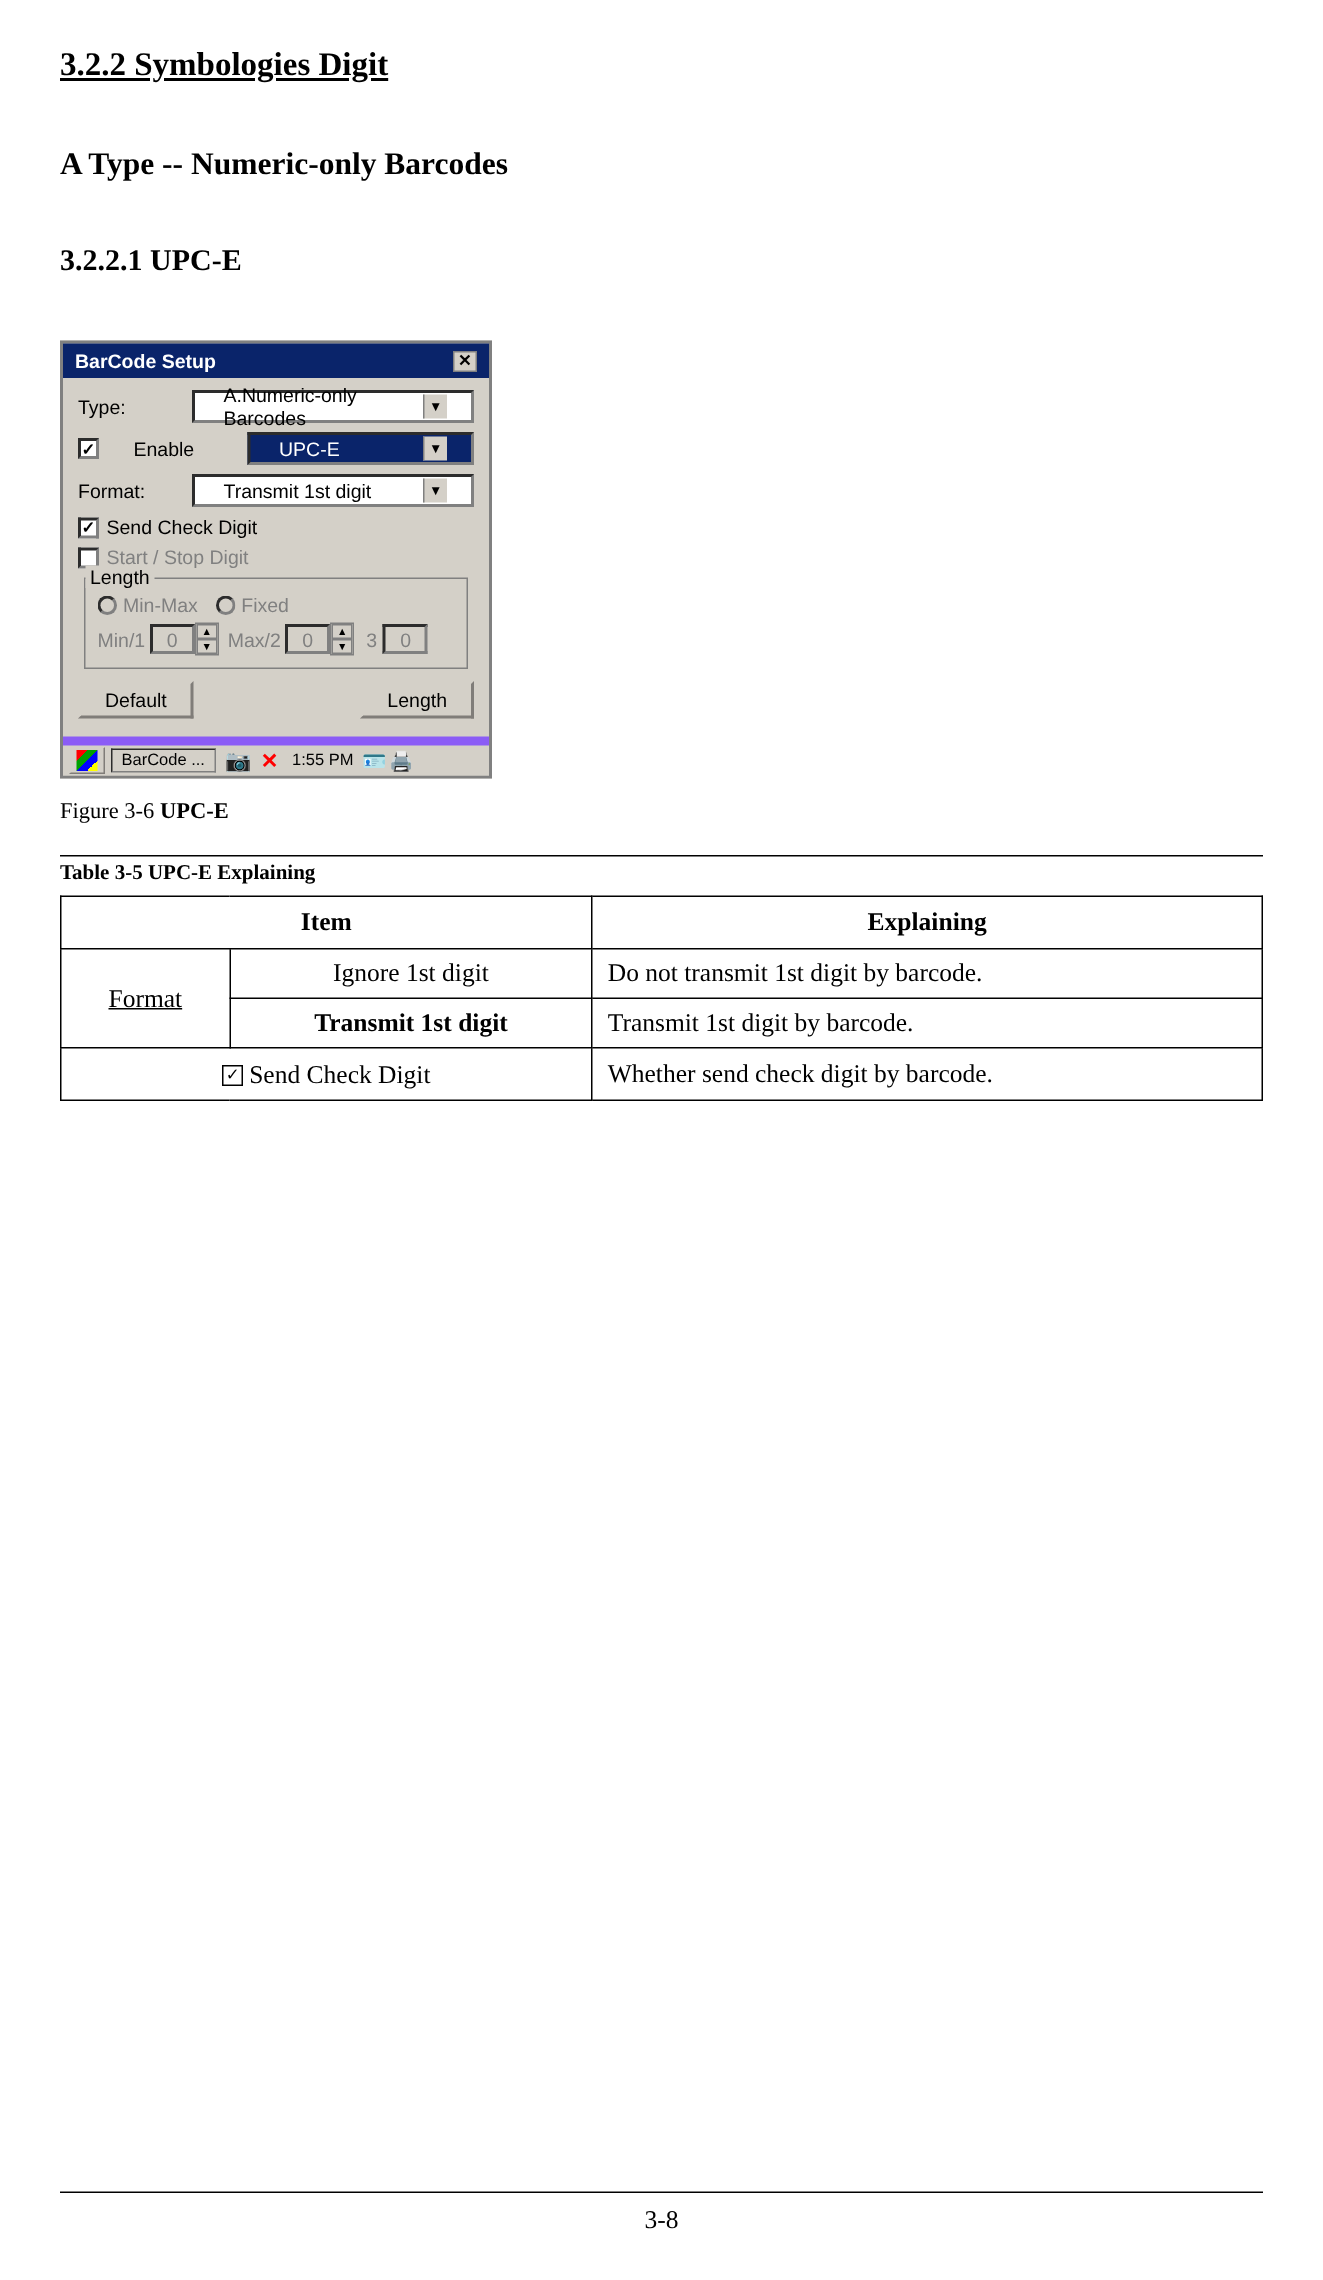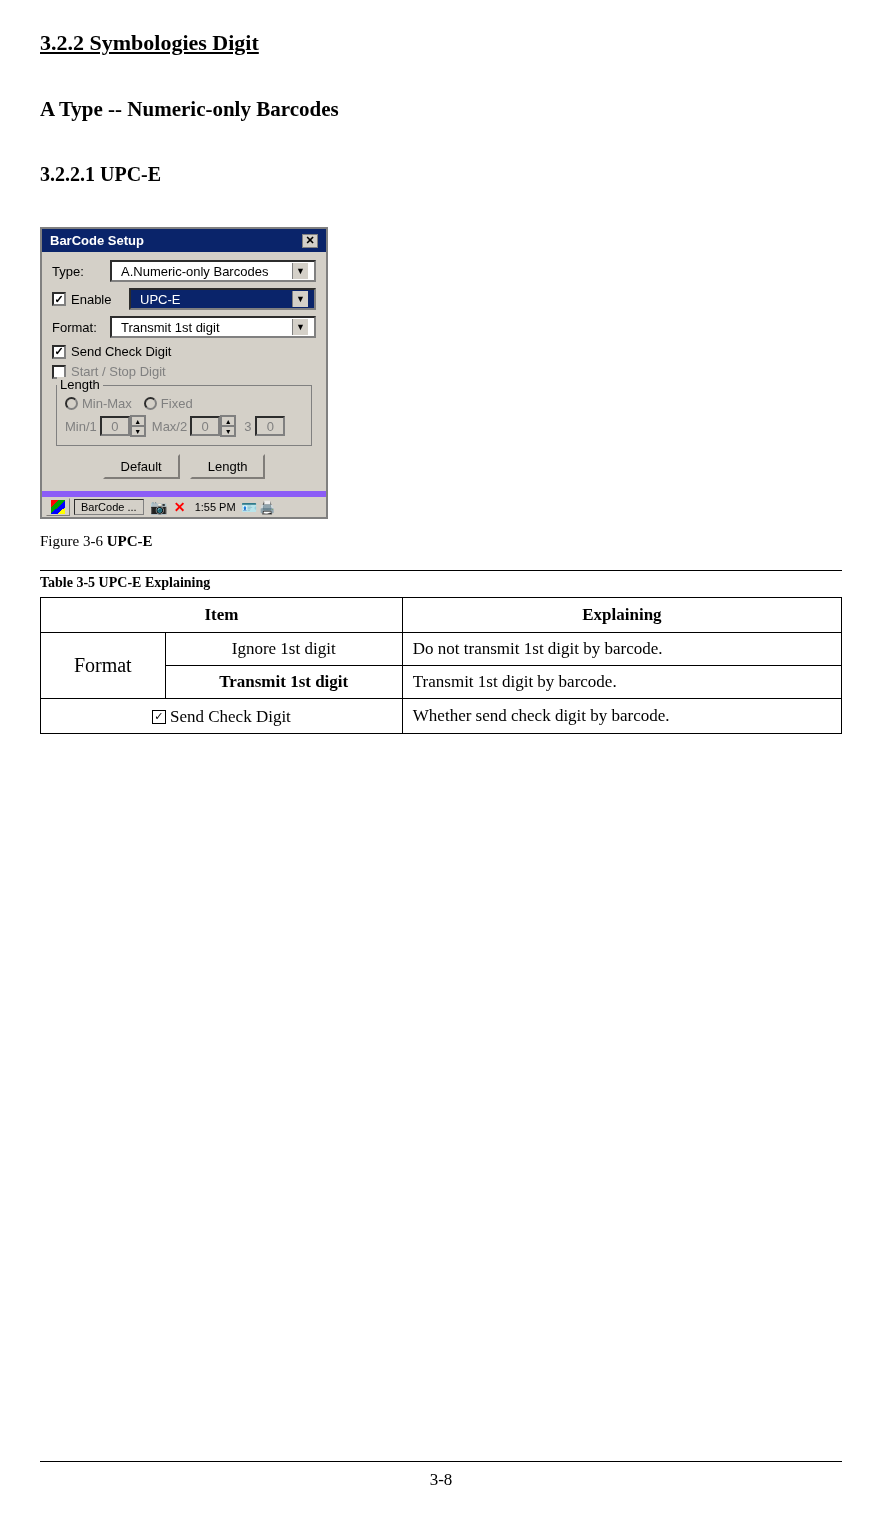--- a/index.html
+++ b/index.html
@@ -75,35 +75,36 @@
 
     .dialog-body {
       padding: 8px 10px 8px 10px;
       font-family: Arial, sans-serif;
     }
 
     .dialog-row {
       display: flex;
       align-items: center;
       margin-bottom: 6px;
+      gap: 18px;
     }
 
     .dialog-label {
       font-size: 13px;
       margin-right: 6px;
       min-width: 52px;
       font-family: Arial, sans-serif;
     }
 
     .win-select {
       background: #ffffff;
       border: 2px inset #808080;
       font-size: 13px;
       font-family: Arial, sans-serif;
-      padding: 1px 6px;
+      padding: 1px 16px;
       display: flex;
       align-items: center;
       justify-content: space-between;
       cursor: pointer;
     }
 
     .select-type {
       width: 220px;
       height: 22px;
     }
@@ -283,21 +284,21 @@
     .three-label {
       font-size: 13px;
       color: #808080;
       margin-left: 2px;
       font-family: Arial, sans-serif;
     }
 
     
     .dialog-buttons {
       display: flex;
-      justify-content: center;
+      justify-content: space-between;
       gap: 10px;
       margin-top: 6px;
       margin-bottom: 4px;
       font-family: Arial, sans-serif;
     }
 
     .win-button {
       background: #d4d0c8;
       border: 2px outset #d4d0c8;
       font-size: 13px;
@@ -572,21 +573,21 @@
 <table class="data-table">
   <thead>
     <tr>
       <th colspan="2">Item</th>
       <th>Explaining</th>
     </tr>
   </thead>
   <tbody>
 
     <tr>
-      <td class="item-cell" style="font-family:Times New Roman,serif;font-size:20px;" rowspan="2">Format</td>
+      <td class="item-cell" style="font-family:Times New Roman,serif;font-size:17px;text-decoration:underline;" rowspan="2">Format</td>
       <td class="item-cell">Ignore 1st digit</td>
       <td class="explaining-cell">Do not transmit 1st digit by barcode.</td>
     </tr>
 
     <tr>
       <td class="item-cell bold-text">Transmit 1st digit</td>
       <td class="explaining-cell">Transmit 1st digit by barcode.</td>
     </tr>
 
     <tr>

